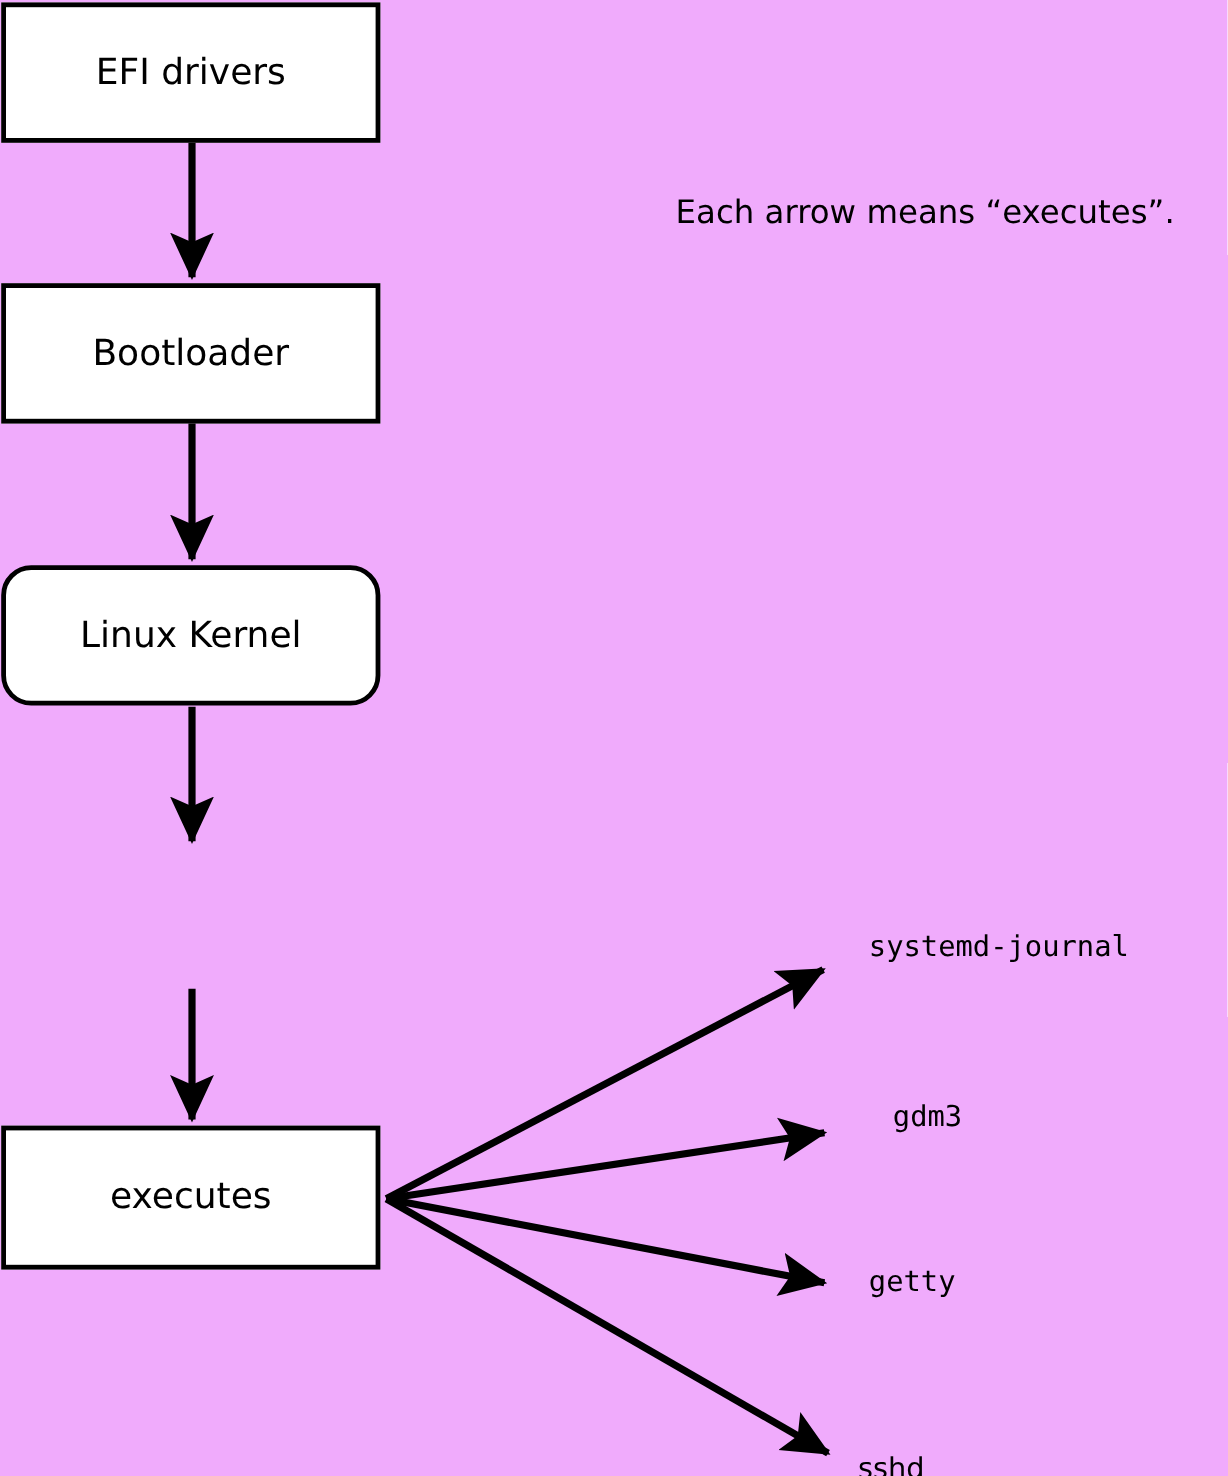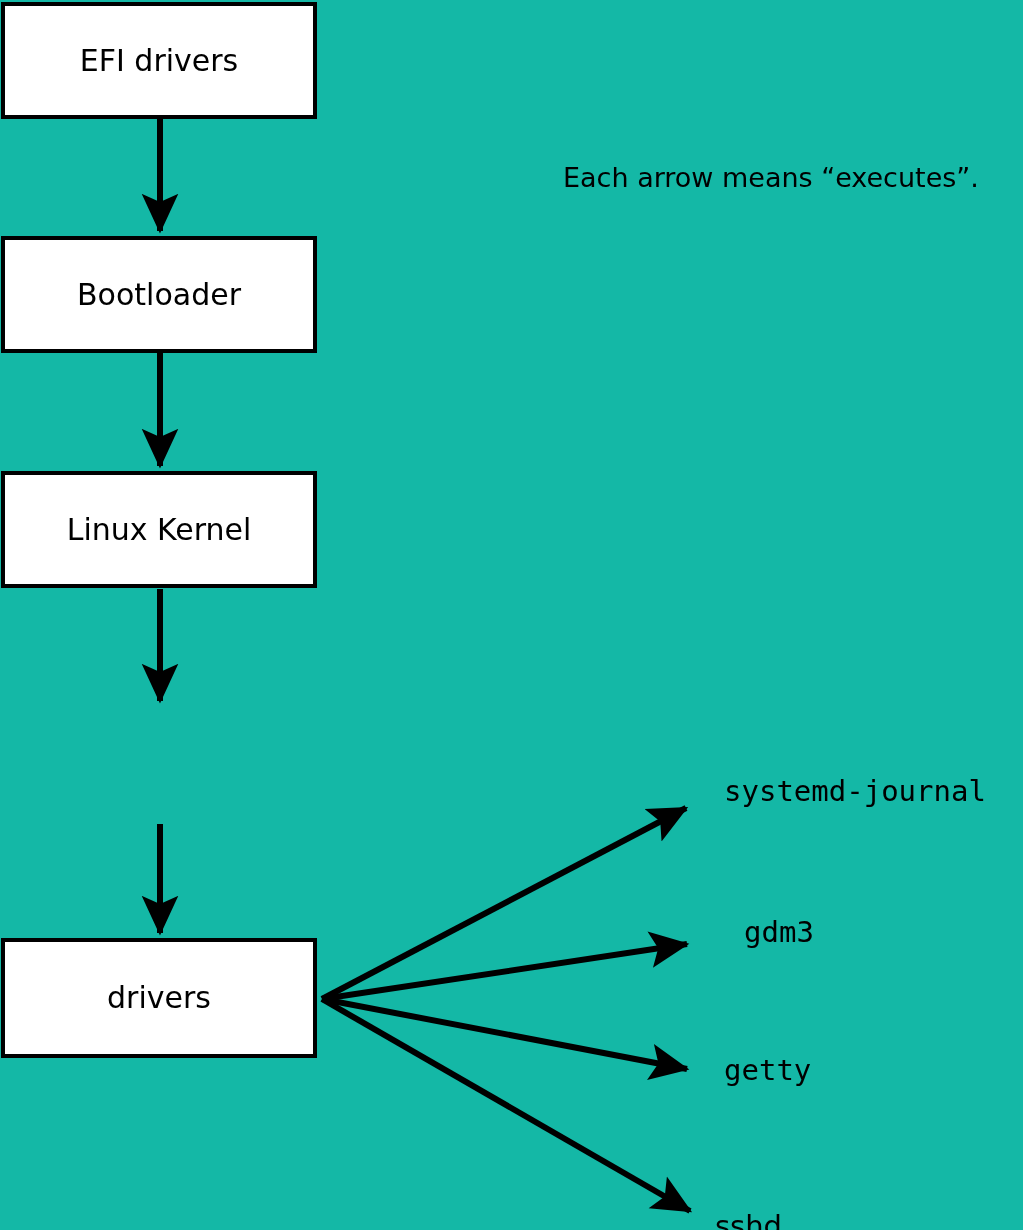--- a/index.html
+++ b/index.html
@@ -4,21 +4,21 @@
 <style>
   html, body {
     margin: 0;
     padding: 0;
     background: #ffffff;
   }
   #canvas {
     position: relative;
     width: 1023px;
     height: 1230px;
-    background: #14b8a6;
+    background: #f0abfc;
     overflow: hidden;
     font-family: "DejaVu Sans", sans-serif;
   }
   .stage-box {
     position: absolute;
     box-sizing: border-box;
     border: 4px solid #000000;
     background: #ffffff;
     display: flex;
     align-items: center;
@@ -27,21 +27,21 @@
   .stage-label {
     font-family: "DejaVu Sans", sans-serif;
     font-size: 30px;
     color: #000000;
     line-height: 1;
     white-space: nowrap;
   }
   .proc-label {
     position: absolute;
     font-family: "DejaVu Sans Mono", monospace;
-    font-size: 29px;
+    font-size: 24px;
     color: #000000;
     line-height: 1;
     white-space: nowrap;
   }
   .note {
     position: absolute;
     font-family: "DejaVu Sans", sans-serif;
     font-size: 27px;
     color: #000000;
     line-height: 1;
@@ -62,27 +62,27 @@
 <div id="canvas">
 
   <div class="stage-box" style="left:1px; top:2px; width:316px; height:117px;">
     <span class="stage-label">EFI drivers</span>
   </div>
 
   <div class="stage-box" style="left:1px; top:236px; width:316px; height:117px;text-align:center;">
     <span class="stage-label">Bootloader</span>
   </div>
 
-  <div class="stage-box" style="left:1px; top:471px; width:316px; height:117px;">
+  <div class="stage-box" style="left:1px; top:471px; width:316px; height:117px;border-radius:25px;">
     <span class="stage-label">Linux Kernel</span>
   </div>
 
 
   <div class="stage-box" style="left:1px; top:938px; width:316px; height:120px;">
-    <span class="stage-label">drivers</span>
+    <span class="stage-label">executes</span>
   </div>
 
   <svg class="overlay" viewBox="0 0 1023 1230">
     <defs>
       <marker id="ah" markerWidth="7" markerHeight="7" refX="6.2" refY="3.5" orient="auto" markerUnits="strokeWidth">
         <path d="M0,0.45 L6.6,3.5 L0,6.55 L1.35,3.5 Z" fill="#000000"></path>
       </marker>
     </defs>
 
     <line x1="160" y1="119" x2="160" y2="231" stroke="#000000" stroke-width="6" marker-end="url(#ah)"></line>

